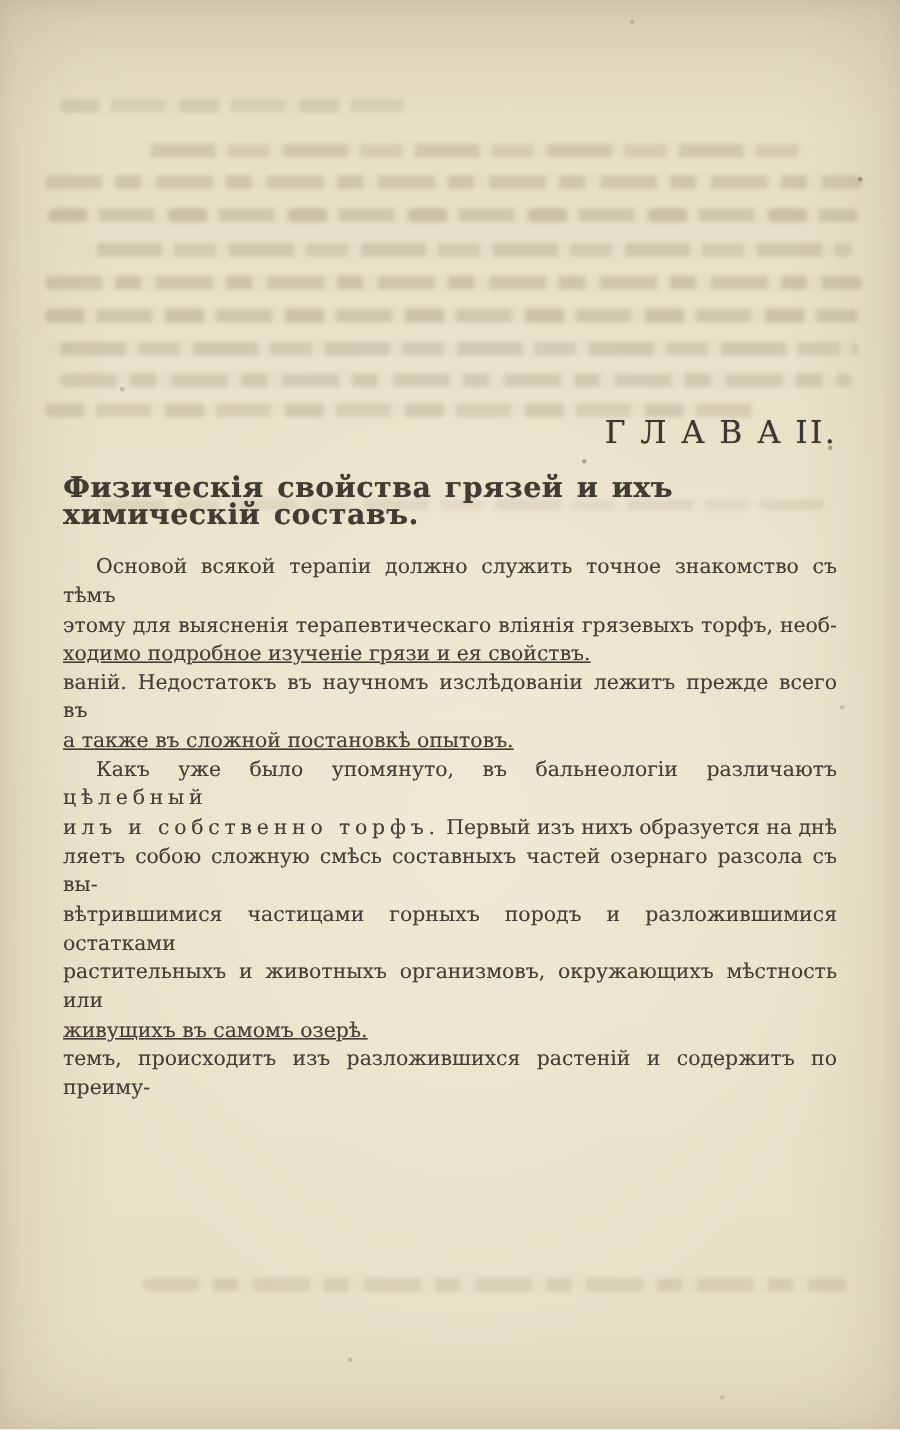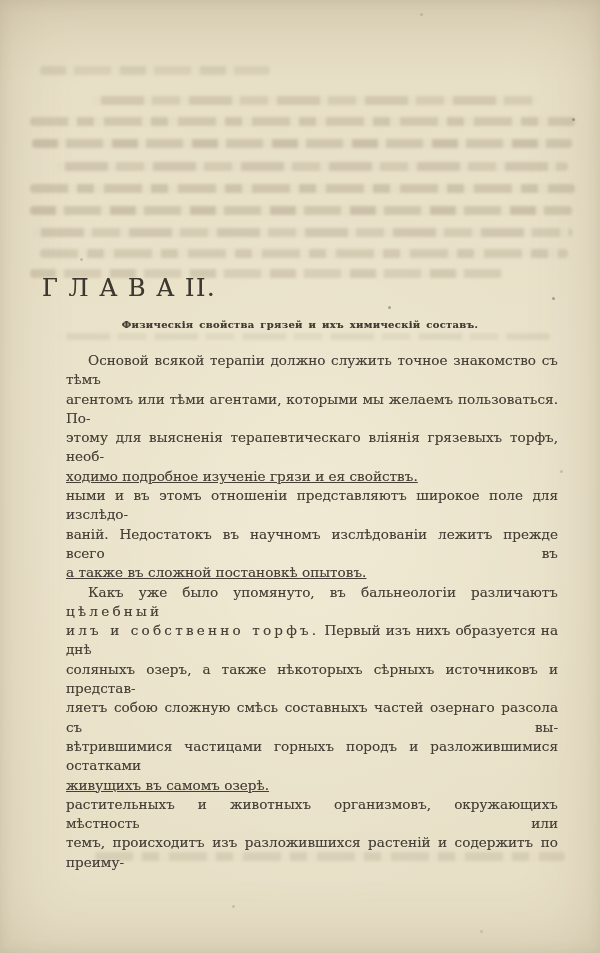--- a/index.html
+++ b/index.html
@@ -14,44 +14,42 @@
   }
   .page::after{
     content:"";position:absolute;inset:0;pointer-events:none;
     box-shadow:inset 0 0 70px rgba(118,102,70,0.22), inset 0 0 14px rgba(118,102,70,0.12);
   }
   .textcol{
     position:absolute;left:42px;top:276px;width:516px;
     color:#463f36;
   }
   .heading{
-    text-align:left;
-    font-size:24px;line-height:24px;
+    text-align:right;
+    font-size:21px;line-height:24px;
     letter-spacing:1.5px;
     color:#3d372f;
     margin:0 0 16px 0;
     text-shadow:0 0 0.5px rgba(61,55,47,0.55);
   }
   .subtitle{
-    text-align:center;
     font-weight:700;
-    font-size:10px;line-height:18px;
+    font-size:19px;line-height:18px;
     letter-spacing:0.3px;word-spacing:2px;
     color:#413b32;
     margin:0 0 17px 0;
     text-shadow:0 0 0.5px rgba(65,59,50,0.5);
   }
   .para{margin:0;}
   .ln{
     font-size:13.6px;
     line-height:19.3px;
     text-align:justify;
     text-align-last:justify;
     text-shadow:0 0 0.4px rgba(70,63,54,0.45);
-    margin-left:24px;
   }
   .ln.last{text-align-last:auto;text-decoration:underline;}
   .ln.ind{text-indent:22px;}
   .sp{letter-spacing:3.2px;}
   
   .ghost{
     position:absolute;height:9px;border-radius:4px;
     filter:blur(1.4px);
     background:repeating-linear-gradient(90deg,
       rgba(124,111,85,0.45) 0px, rgba(124,111,85,0.45) 26px,
@@ -104,39 +102,36 @@
   <div class="speck" style="left:480px;top:930px;opacity:.4"></div>
 
   <div class="textcol">
 
     <div class="heading">Г Л А В А  II.</div>
 
     <div class="subtitle">Физическія свойства грязей и ихъ химическій составъ.</div>
 
     <div class="para">
       <div class="ln ind">Основой всякой терапіи должно служить точное знакомство съ тѣмъ</div>
-      <div class="ln">агентомъ или тѣми агентами, которыми мы желаемъ пользоваться. По-</div>
       <div class="ln">этому для выясненія терапевтическаго вліянія грязевыхъ торфъ, необ-</div>
       <div class="ln last">ходимо подробное изученіе грязи и ея свойствъ.</div>
     </div>
 
     <div class="para">
-      <div class="ln">ными и въ этомъ отношеніи представляютъ широкое поле для изслѣдо-</div>
       <div class="ln">ваній. Недостатокъ въ научномъ изслѣдованіи лежитъ прежде всего въ</div>
       <div class="ln last">а также въ сложной постановкѣ опытовъ.</div>
     </div>
 
     <div class="para">
       <div class="ln ind"><span>Какъ уже было упомянуто, въ бальнеологіи различаютъ </span><span class="sp">цѣлебный</span></div>
       <div class="ln"><span class="sp">илъ и собственно торфъ.</span><span> Первый изъ нихъ образуется на днѣ</span></div>
-      <div class="ln">соляныхъ озеръ, а также нѣкоторыхъ сѣрныхъ источниковъ и представ-</div>
       <div class="ln">ляетъ собою сложную смѣсь составныхъ частей озернаго разсола съ вы-</div>
       <div class="ln">вѣтрившимися частицами горныхъ породъ и разложившимися остатками</div>
+      <div class="ln">растительныхъ и животныхъ организмовъ, окружающихъ мѣстность или</div>
       <div class="ln last">живущихъ въ самомъ озерѣ.</div>
-      <div class="ln">растительныхъ и животныхъ организмовъ, окружающихъ мѣстность или</div>
     </div>
 
     <div class="para">
       <div class="ln">темъ, происходитъ изъ разложившихся растеній и содержитъ по преиму-</div>
 
     </div>
 
   </div>
 </div>
 

